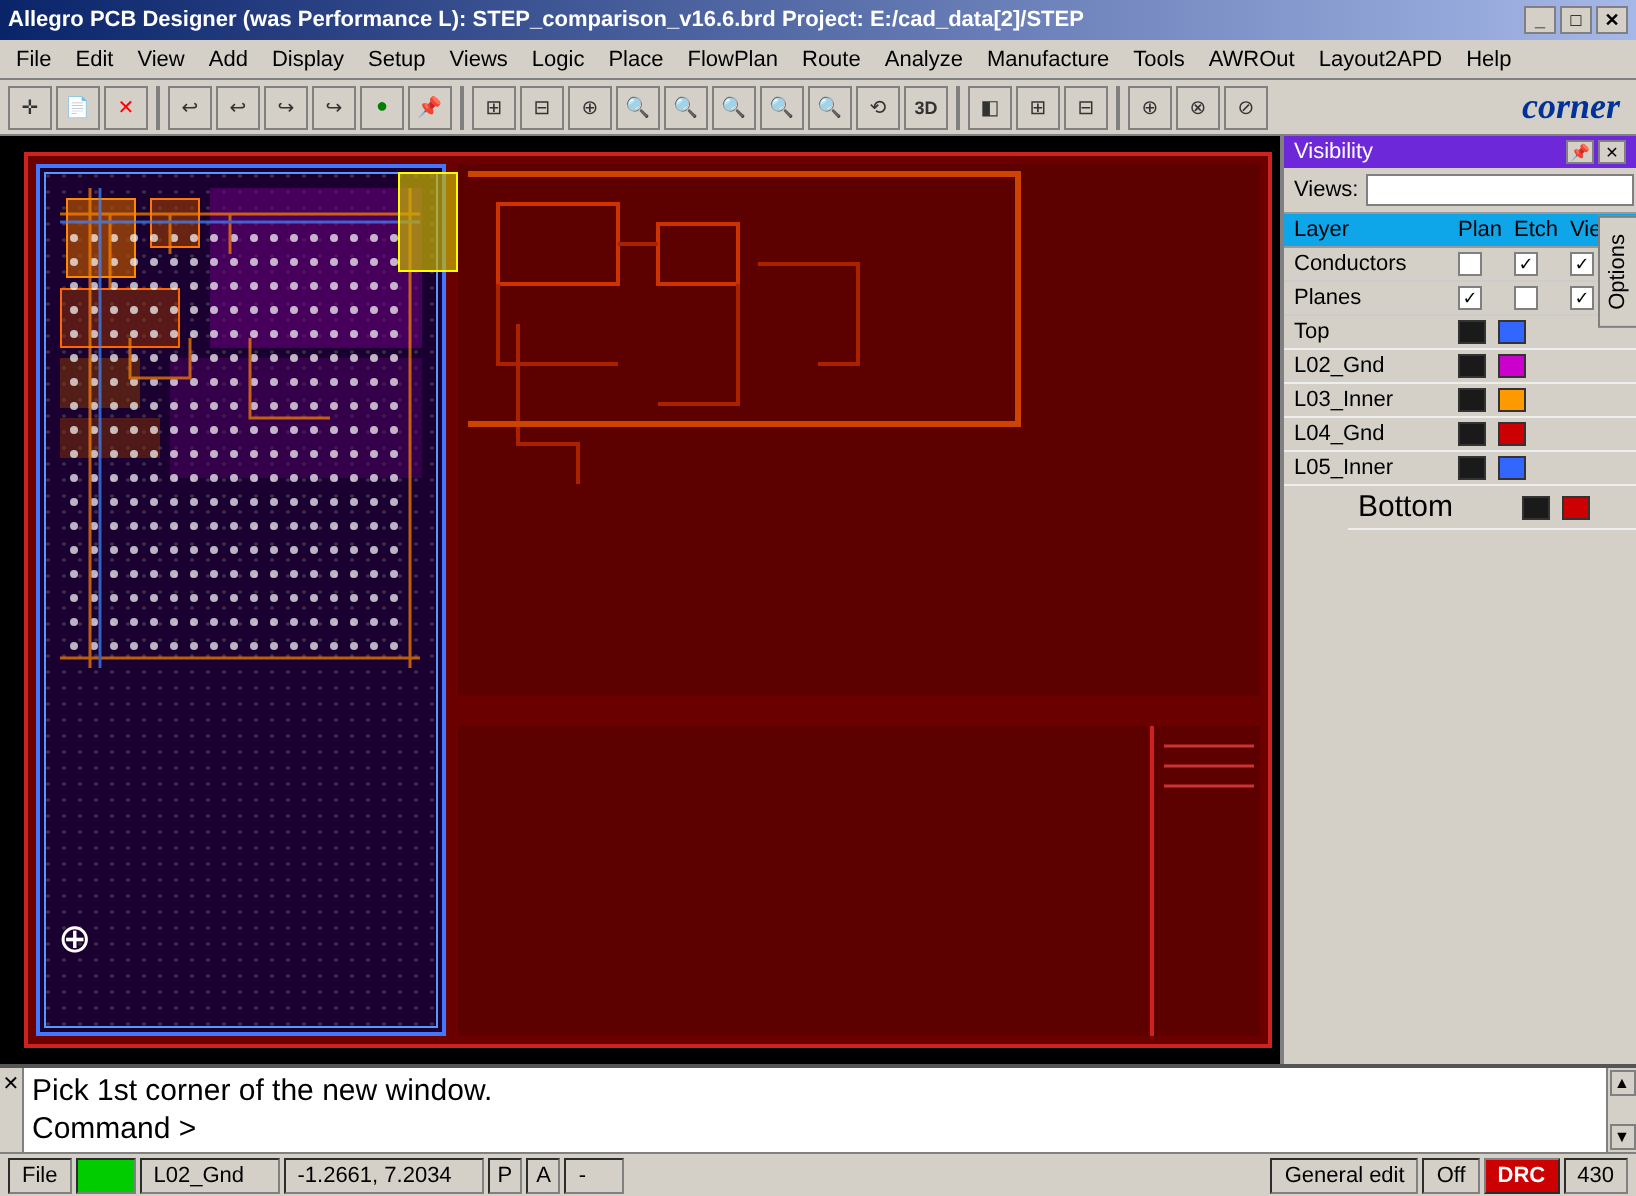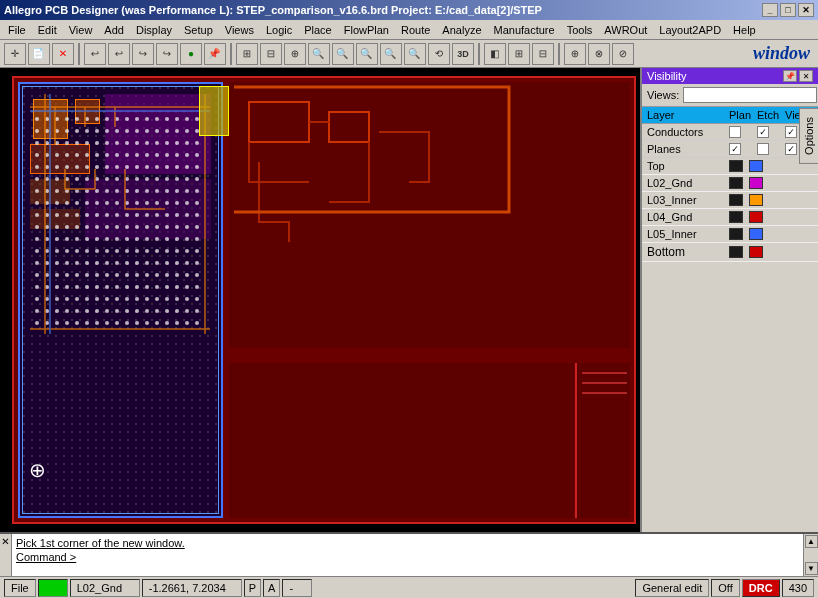--- a/index.html
+++ b/index.html
@@ -236,23 +236,22 @@
     }
     .command-text-area {
       flex: 1;
       padding: 2px 4px;
       font-size: 11px;
       overflow-y: auto;
     }
     .cmd-prompt-line {
       display: flex;
       align-items: center;
-      font-size: 11px;
+      font-size: 15px;
       padding: 1px 0;
-      text-decoration: underline;
     }
   </style>
 </head>
 <body>
 
 <div id="title-bar">
   <span>Allegro PCB Designer (was Performance L): STEP_comparison_v16.6.brd  Project: E:/cad_data[2]/STEP</span>
   <div id="title-bar-controls">
     <div class="title-btn">_</div>
     <div class="title-btn">□</div>
@@ -304,21 +303,21 @@
   <div class="toolbar-btn" style="font-size:9px;font-weight:bold;">3D</div>
   <div class="toolbar-sep"></div>
   <div class="toolbar-btn">◧</div>
   <div class="toolbar-btn">⊞</div>
   <div class="toolbar-btn">⊟</div>
   <div class="toolbar-sep"></div>
   <div class="toolbar-btn">⊕</div>
   <div class="toolbar-btn">⊗</div>
   <div class="toolbar-btn">⊘</div>
   <div style="flex:1"></div>
-  <span style="font-style: italic; font-size: 18px; color: rgb(0, 51, 153); font-weight: bold; margin-right: 4px; font-family: Georgia, serif;">window</span>
+  <span style="font-style: italic; font-size: 18px; color: rgb(0, 51, 153); font-weight: bold; margin-right: 4px; font-family: Georgia, serif;">corner</span>
 </div>
 
 <div id="main-area" style="display:flex; height:calc(598px - 20px - 20px - 28px - 44px - 22px); position:relative;">
 
   <div id="pcb-canvas" style="flex:1; background:#000; position:relative; overflow:hidden;">
 
     <div id="pcb-board" style="position:absolute; top:8px; left:12px; right:4px; bottom:8px; background:#6b0000; border:2px solid #cc2222;">
 
       <div id="pcb-left-section" style="position:absolute; top:4px; left:4px; width:205px; bottom:4px; background:#1a0030; border:2px solid #4477ff; overflow:hidden;">
 
@@ -769,21 +768,21 @@
           <div style="width:14px; height:12px; border:1px solid #333; background:#1a1a1a; display:inline-block;"></div>
           <div style="width:14px; height:12px; border:1px solid #333; background:#cc0000; display:inline-block;"></div>
         </div>
 
         <div class="layer-row" style="display:grid; grid-template-columns:82px 20px 20px; padding:2px 5px; font-size:11px; align-items:center; border-bottom:1px solid #eee;">
           <span>L05_Inner</span>
           <div style="width:14px; height:12px; border:1px solid #333; background:#1a1a1a; display:inline-block;"></div>
           <div style="width:14px; height:12px; border:1px solid #333; background:#3366ff; display:inline-block;"></div>
         </div>
 
-        <div class="layer-row" style="display:grid; grid-template-columns:82px 20px 20px; padding:2px 5px; font-size:12px; align-items:center; border-bottom:1px solid #eee;">
+        <div class="layer-row" style="display:grid; grid-template-columns:82px 20px 20px; padding:2px 5px; font-size:15px; align-items:center; border-bottom:1px solid #eee;margin-left:32px;">
           <span>Bottom</span>
           <div style="width:14px; height:12px; border:1px solid #333; background:#1a1a1a; display:inline-block;"></div>
           <div style="width:14px; height:12px; border:1px solid #333; background:#cc0000; display:inline-block;"></div>
         </div>
 
       </div>
 
     </div>
   </div>
 </div>

